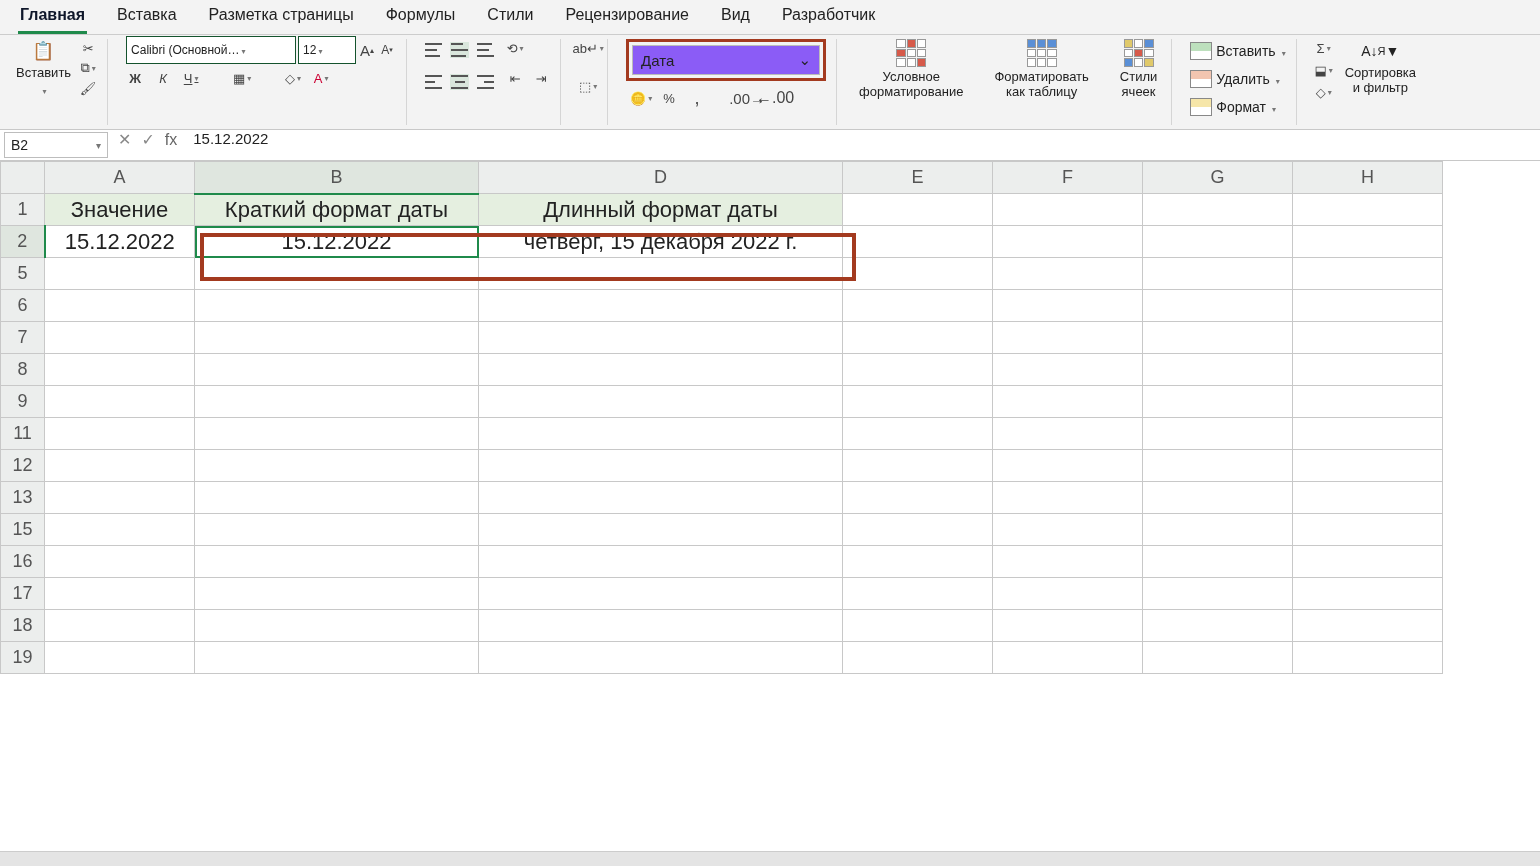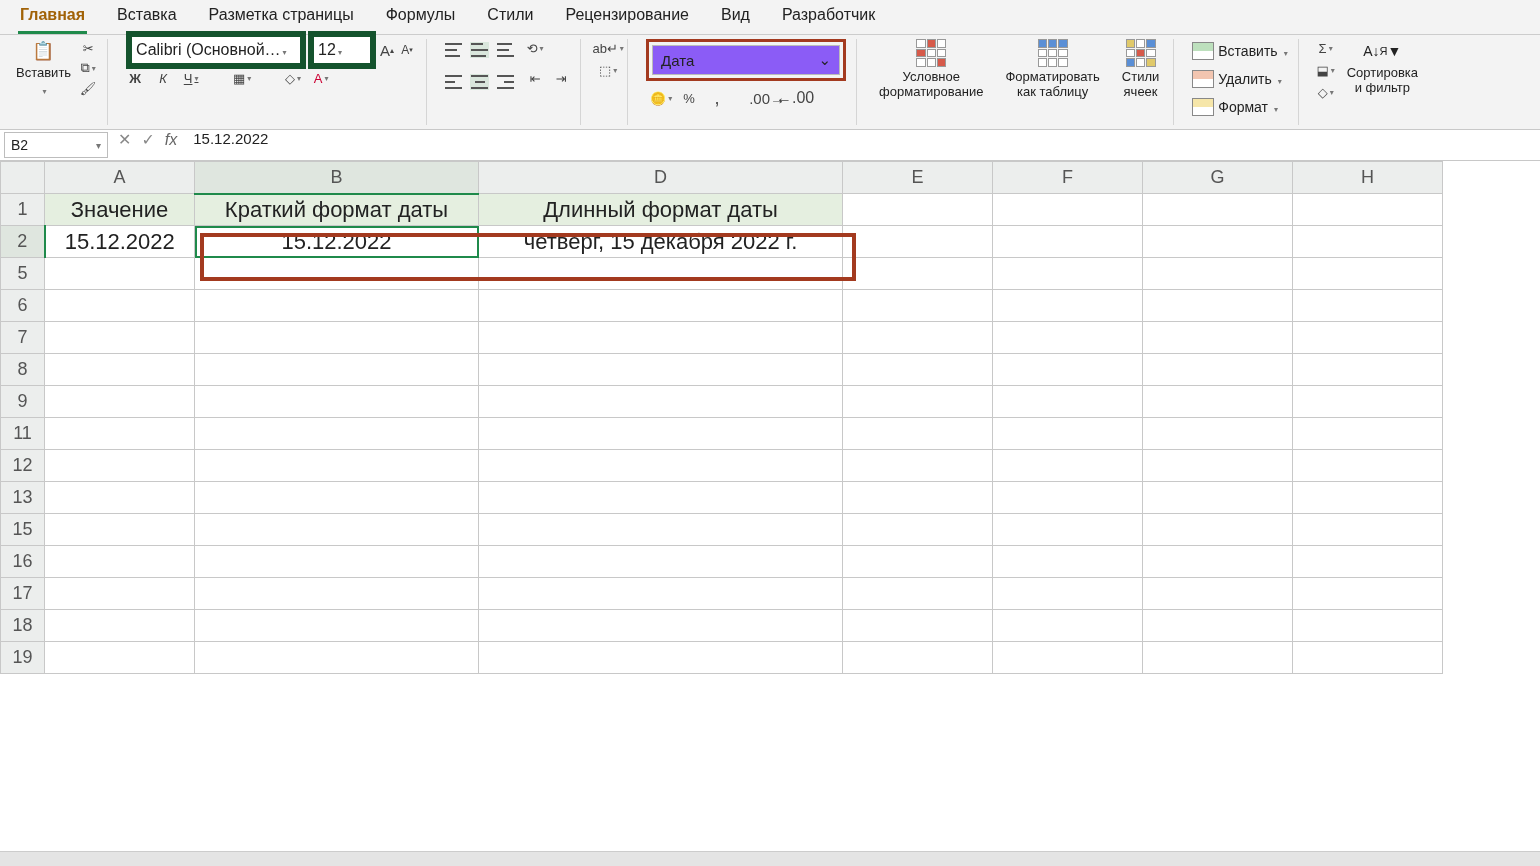--- a/index.html
+++ b/index.html
@@ -1,43 +1,43 @@
 <!DOCTYPE html>
 <html><head>
 <meta charset="utf-8">
 <style>
   html,body{margin:0;padding:0;font-family:"Segoe UI",Arial,sans-serif;font-size:14px;background:#f3f3f3;color:#222;overflow:hidden}
   .app{width:1540px;height:866px;display:flex;flex-direction:column}
   
   .tabs{display:flex;gap:28px;padding:6px 18px 0 18px;height:28px;border-bottom:1px solid #ccc;font-size:16px}
   .tab{padding:0 2px 6px 2px;cursor:pointer}
-  .tab.active{border-bottom:3px solid #1f8a4b;color:#a16207;font-weight:600}
+  .tab.active{border-bottom:3px solid #1f8a4b;color:#0f172a;font-weight:600}
   
   .ribbon{display:flex;align-items:stretch;height:86px;border-bottom:1px solid #c8c8c8;background:#f3f3f3;padding:4px 8px 4px 8px;gap:14px}
   .group{display:flex;align-items:flex-start;border-right:1px solid #d5d5d5;padding:0 10px 0 4px}
   .col{display:flex;flex-direction:column;justify-content:flex-start;gap:2px}
   .vcol{display:flex;flex-direction:column;align-items:center;justify-content:center;gap:2px;padding:0 4px;font-size:13px;text-align:center;line-height:15px}
   .icon-lg{width:24px;height:24px;display:inline-flex;align-items:center;justify-content:center;font-size:18px}
   .icon-sm{width:18px;height:18px;display:inline-flex;align-items:center;justify-content:center;font-size:13px;color:#444}
   .btn-row{display:flex;align-items:center;gap:2px;height:22px}
-  .combo{display:flex;align-items:center;height:26px;background:#fff;border:6px solid #14532d;padding:0 4px;font-size:16px}
+  .combo{display:flex;align-items:center;height:26px;background:#fff;border:1px solid #14532d;padding:0 4px;font-size:12px}
   .combo.font{width:160px}
   .combo.size{width:48px}
   .fmt-combo{display:flex;align-items:center;height:28px;background:#8b5cf6;border:1px solid #bbb;padding:0 8px;font-size:15px;width:170px;justify-content:space-between}
   .fmt-combo-wrap{border:3px solid #a33a1f;padding:3px;display:inline-block}
   .cells-line{display:flex;align-items:center;gap:4px;height:24px;font-size:14px}
   .cells-ico{width:20px;height:16px;border:1px solid #888;position:relative;display:inline-block}
   .cells-ico.ins{background:linear-gradient(#bde0bd,#bde0bd) 0 0/100% 50% no-repeat,#fff}
   .cells-ico.del{background:linear-gradient(#f2c5b0,#f2c5b0) 0 0/100% 50% no-repeat,#fff}
   .cells-ico.fmt{background:linear-gradient(#f6e6a9,#f6e6a9) 0 0/100% 50% no-repeat,#fff}
   
   .fbar{display:flex;align-items:flex-start;height:30px;border-bottom:1px solid #c8c8c8;background:#fff}
   .namebox{width:90px;border:1px solid #bdbdbd;margin:2px 4px;height:24px;display:flex;align-items:center;padding:0 6px;font-size:14px;background:#fff;justify-content:space-between}
   .fxbtns{display:flex;align-items:center;gap:10px;color:#888;padding:0 6px;font-size:16px}
-  .fx{font-style:italic;color:#666}
+  .fx{color:#666}
   .fval{padding-left:10px;font-size:15px}
   
   .grid{flex:1;background:#fff;position:relative;overflow:auto}
   table{border-collapse:collapse;table-layout:fixed}
   th,td{border:1px solid #c8c8c8;height:32px;padding:0 6px;font-size:20px;box-sizing:border-box;vertical-align:middle}
   th{background:#eceeed;font-weight:normal;color:#555}
   .corner{width:44px;height:24px;background:#eceeed;border:1px solid #c8c8c8}
   .colh{height:32px;text-align:center;font-size:18px}
   .rowh{width:44px;text-align:center;font-size:18px}
   .colh.sel{background:#dfe6df;border-bottom:2px solid #1f8a4b}
@@ -159,21 +159,21 @@
       <div class="col" style="margin-left:12px;gap:10px">
         <span class="icon-sm tri">⟲</span>
         <div class="btn-row" style="gap:8px">
           <span class="icon-sm">⇤</span>
           <span class="icon-sm">⇥</span>
         </div>
       </div>
     </div>
 
     <div class="group">
-      <div class="col" style="gap:4px">
+      <div class="col" style="gap:20px">
         <span class="icon-sm tri">ab↵</span>
         <span class="icon-sm tri">⬚</span>
       </div>
     </div>
 
     <div class="group">
       <div class="col" style="gap:6px">
         <div class="fmt-combo-wrap">
           <div class="fmt-combo">
             <span>Дата</span>
@@ -184,21 +184,21 @@
           <span class="icon-sm tri">🪙</span>
           <span class="icon-sm">%</span>
           <span class="icon-sm" style="font-size:18px">,</span>
           <span style="width:12px"></span>
           <span class="icon-sm" style="font-size:15px">.00→</span>
           <span class="icon-sm" style="font-size:16px">←.00</span>
         </div>
       </div>
     </div>
 
-    <div class="group" style="gap:14px">
+    <div class="group" style="gap:23px">
       <div class="vcol">
         <div class="mini-grid">
             <span></span>
             <span class="r"></span>
             <span></span>
             <span class="r"></span>
             <span></span>
             <span></span>
             <span></span>
             <span></span>

